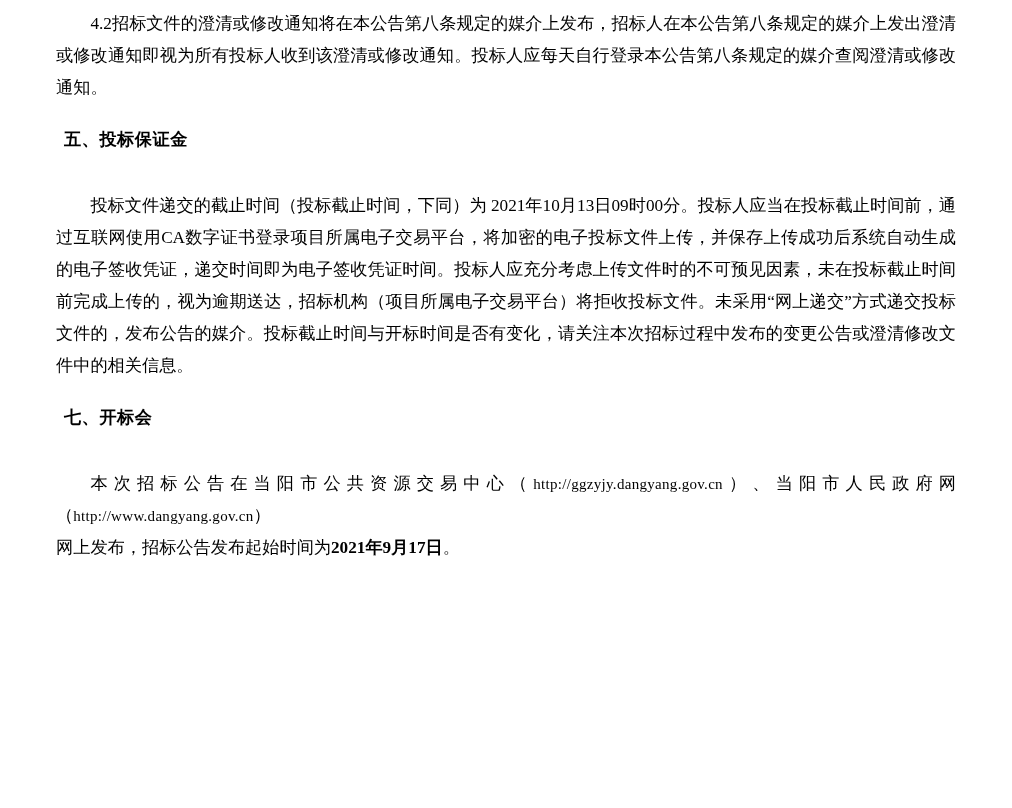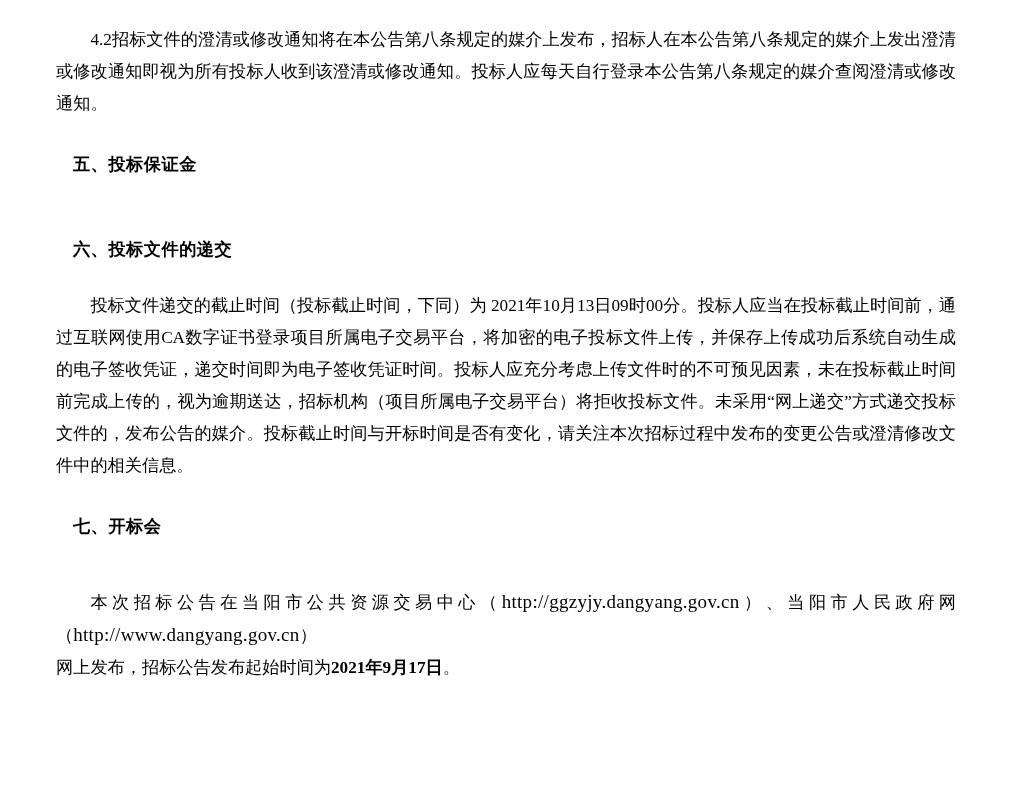--- a/index.html
+++ b/index.html
@@ -11,47 +11,47 @@
     width: 1012px;
     height: 808px;
     font-family: "Liberation Serif", "DejaVu Serif", serif;
     color: #000000;
     overflow: hidden;
   }
   .page {
     width: 1012px;
     height: 808px;
     box-sizing: border-box;
-    padding: 16px 56px 0 56px;
+    padding: 0 56px 0 56px;
     position: relative;
   }
   .para {
     font-size: 17.2px;
     line-height: 32px;
     text-align: justify;
     text-justify: inter-ideograph;
     margin: 0;
     padding: 0;
   }
   .indent {
     text-indent: 2em;
   }
   .heading {
     font-size: 17.2px;
     font-weight: bold;
     line-height: 32px;
-    margin: 17px;
+    margin: 8px;
     padding: 0;
     letter-spacing: 0.5px;
   }
   .gap-sm { height: 7px; }
   .gap-md { height: 12px; }
   .mono-url {
     font-family: "Liberation Serif", "DejaVu Serif", serif;
-    font-size: 19px;
+    font-size: 15px;
     letter-spacing: 0.3px;
   }
   .bold-inline { font-weight: bold; }
   .top-pad { height: 8px; }
 </style>
 </head>
 <body>
 
 <div class="page">
 
@@ -61,21 +61,20 @@
 
   <div class="gap-md"></div>
 
   <h2 class="heading">五、投标保证金</h2>
 
   <div class="gap-sm"></div>
 
 
   <div class="gap-md"></div>
 
-  <h2 class="heading">六、投标文件的递交</h2>
 
   <div class="gap-sm"></div>
 
   <p class="para indent">投标文件递交的截止时间（投标截止时间，下同）为 2021年10月13日09时00分。投标人应当在投标截止时间前，通过互联网使用CA数字证书登录项目所属电子交易平台，将加密的电子投标文件上传，并保存上传成功后系统自动生成的电子签收凭证，递交时间即为电子签收凭证时间。投标人应充分考虑上传文件时的不可预见因素，未在投标截止时间前完成上传的，视为逾期送达，招标机构（项目所属电子交易平台）将拒收投标文件。未采用“网上递交”方式递交投标文件的，发布公告的媒介。投标截止时间与开标时间是否有变化，请关注本次招标过程中发布的变更公告或澄清修改文件中的相关信息。</p>
 
   <div class="gap-md"></div>
 
   <h2 class="heading">七、开标会</h2>
 
   <div class="gap-sm"></div>

